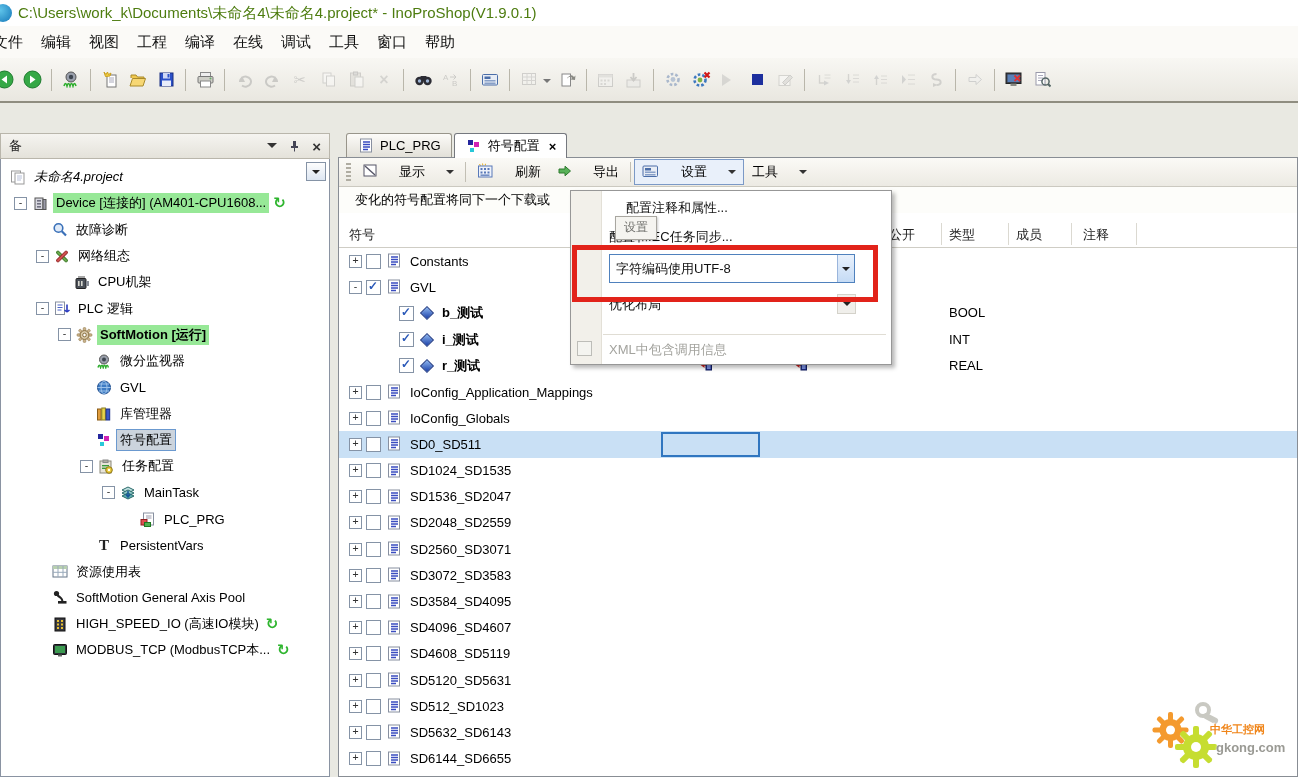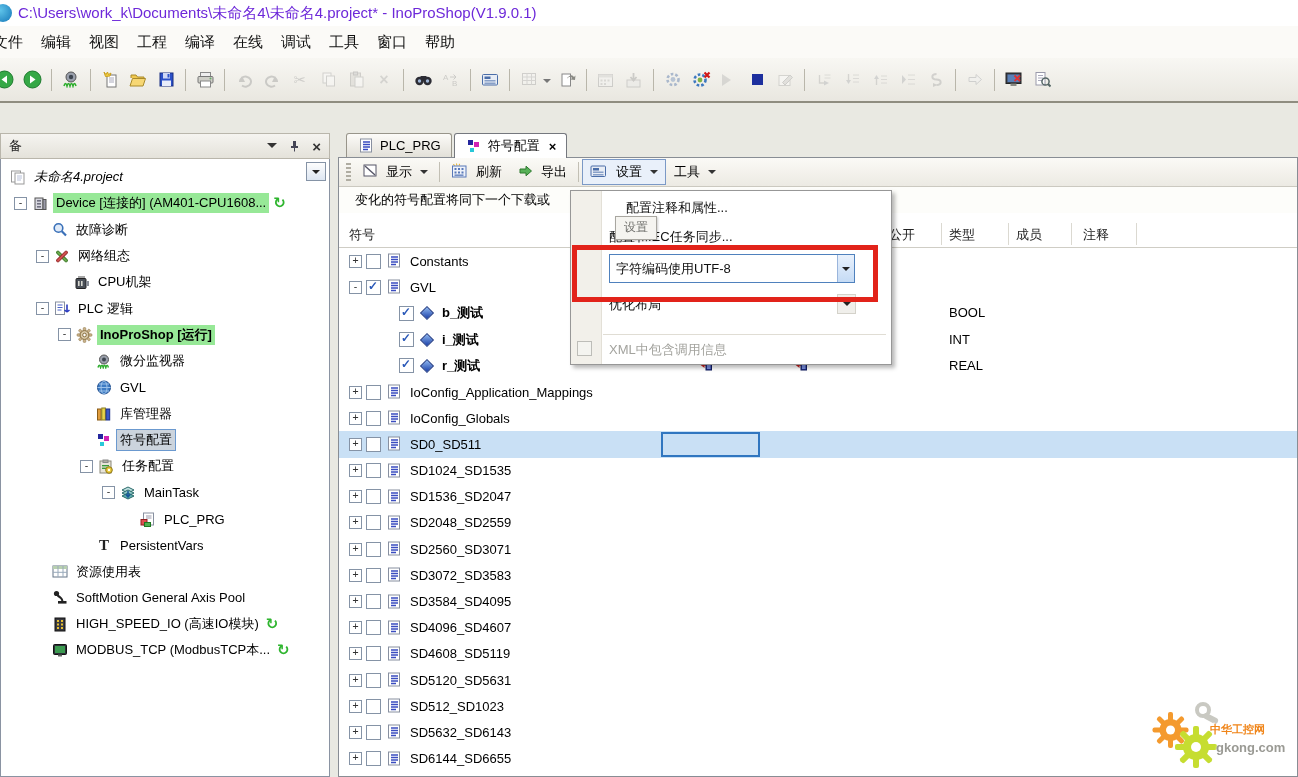--- a/index.html
+++ b/index.html
@@ -1,18 +1,18 @@
 <!DOCTYPE html>
 <html><head>
 <meta charset="utf-8">
 <style>
   html,body{margin:0;padding:0;background:#555;}
   #root{position:relative;width:1298px;height:777px;background:#e9e9e2;font-family:"Liberation Sans",sans-serif;overflow:hidden;}
   
-  .titlebar{position:absolute;left:0;top:0;right:0;height:26px;background:#fff;display:flex;align-items:center;font-size:15px;color:#6d28d9;white-space:nowrap;}
+  .titlebar{position:absolute;left:0;top:0;right:0;height:26px;background:#fff;display:flex;align-items:center;font-size:15px;color:#4d7c0f;white-space:nowrap;}
   .appicon{width:18px;height:18px;border-radius:50%;background:radial-gradient(circle at 35% 35%,#5fc4ea,#1577b8);margin-left:-6px;margin-right:6px;flex:none;}
   
   .menubar{position:absolute;left:0;top:26px;right:0;height:32px;background:#fbfaf7;display:flex;align-items:center;font-size:15px;color:#111;}
   .menuitem{padding:3px 9px;cursor:default;}
   .menuitem:first-child{margin-left:-16px;}
   
   .toolbar{position:absolute;left:0;top:58px;right:0;height:43px;background:linear-gradient(#f8f7f3,#e9e7e0);border-bottom:2px solid #8f8d80;display:flex;align-items:center;}
   .tbi{width:26px;height:26px;display:flex;align-items:center;justify-content:center;margin:0 1px;flex:none;}
   .tbi.disabled{opacity:.38;filter:grayscale(85%);}
   .tbsep{width:1px;height:22px;background:#b9b6aa;margin:0 5px;flex:none;}
@@ -43,21 +43,21 @@
   
   .editor{position:absolute;left:338px;top:133px;right:0;bottom:0;}
   .tabbar{position:absolute;top:0;left:0;right:0;height:24px;display:flex;padding-left:8px;}
   .tab{height:23px;display:flex;align-items:center;padding:0 10px;font-size:13px;border:1px solid #98958a;border-bottom:none;border-radius:3px 3px 0 0;background:linear-gradient(#fcfbf8,#e2e0d8);margin-right:2px;color:#000;}
   .tab.active{background:#fff;border-color:#75787e;height:24px;z-index:2;}
   .tab .ticon{margin:0 5px 0 0;}
   .tabx{margin-left:9px;font-weight:bold;font-size:13px;}
   .econtent{position:absolute;top:24px;left:0;right:0;bottom:0;background:#fff;border:1px solid #888d94;display:flex;flex-direction:column;}
   .etoolbar{height:28px;background:linear-gradient(#fbfaf6,#eceae3);border-bottom:1px solid #cbc9c0;display:flex;align-items:center;font-size:13px;padding-left:3px;flex:none;}
   .grip{width:5px;height:18px;margin:0 4px;background:repeating-linear-gradient(#b0ada2 0 2px,transparent 2px 4px);flex:none;}
-  .ebtn{display:flex;align-items:center;padding:3px 7px;gap:8px;border:1px solid transparent;}
+  .ebtn{display:flex;align-items:center;padding:3px 7px;gap:21px;border:1px solid transparent;}
   .ebtn.pressed{border:1px solid #7b99c6;background:#e9f0fa;}
   .esep{width:1px;height:20px;background:#c2bfb4;margin:0 3px;}
   .earr{width:0;height:0;border:4px solid transparent;border-top-color:#333;margin-top:4px;}
   .infobar{height:26px;display:flex;align-items:center;font-size:13px;padding-left:16px;background:#fdfdfa;color:#000;flex:none;}
   .hgap{height:8px;flex:none;}
   .theader{height:26px;position:relative;border-bottom:1px solid #cfcdc5;font-size:13px;color:#222;flex:none;}
   .th-sym{position:absolute;left:10px;top:5px;}
   .th-col{position:absolute;top:5px;}
   .th-sep{position:absolute;top:2px;bottom:2px;width:1px;background:#dbd9d1;}
   .rows{flex:1;position:relative;overflow:hidden;}
@@ -454,21 +454,21 @@
                 <g fill="#c8b088" stroke="#8a7040" stroke-width="0.5">
                   <rect x="7.2" y="0.5" width="2.6" height="15" rx="1"></rect>
                   <rect x="7.2" y="0.5" width="2.6" height="15" rx="1" transform="rotate(45 8.5 8)"></rect>
                   <rect x="7.2" y="0.5" width="2.6" height="15" rx="1" transform="rotate(90 8.5 8)"></rect>
                   <rect x="7.2" y="0.5" width="2.6" height="15" rx="1" transform="rotate(135 8.5 8)"></rect>
                 </g>
                 <circle cx="8.5" cy="8" r="4.4" fill="#d8c8a8" stroke="#8a7040"></circle>
                 <circle cx="8.5" cy="8" r="1.8" fill="#fff" stroke="#8a7040"></circle>
               </svg>
             </span>
-            <span class="tlabel hl-green" style="font-weight: bold;">InoProShop [运行]</span>
+            <span class="tlabel hl-green" style="font-weight: bold;">SoftMotion [运行]</span>
           </div>
           <div class="trow" style="padding-left: 79px;">
             <span class="expslot"></span>
             <span class="ticon">
               <svg width="17" height="15">
                 <circle cx="8" cy="5.5" r="4.5" fill="#9aa0ac" stroke="#555"></circle>
                 <circle cx="8" cy="5.5" r="2" fill="#3d4550"></circle>
                 <path d="M2 13.5 q1.3 -4.5 2.6 0 q1.3 -4.5 2.6 0 q1.3 -4.5 2.6 0 q1.3 -4.5 2.6 0" stroke="#2fae2f" fill="none" stroke-width="1.5"></path>
               </svg>
             </span>

